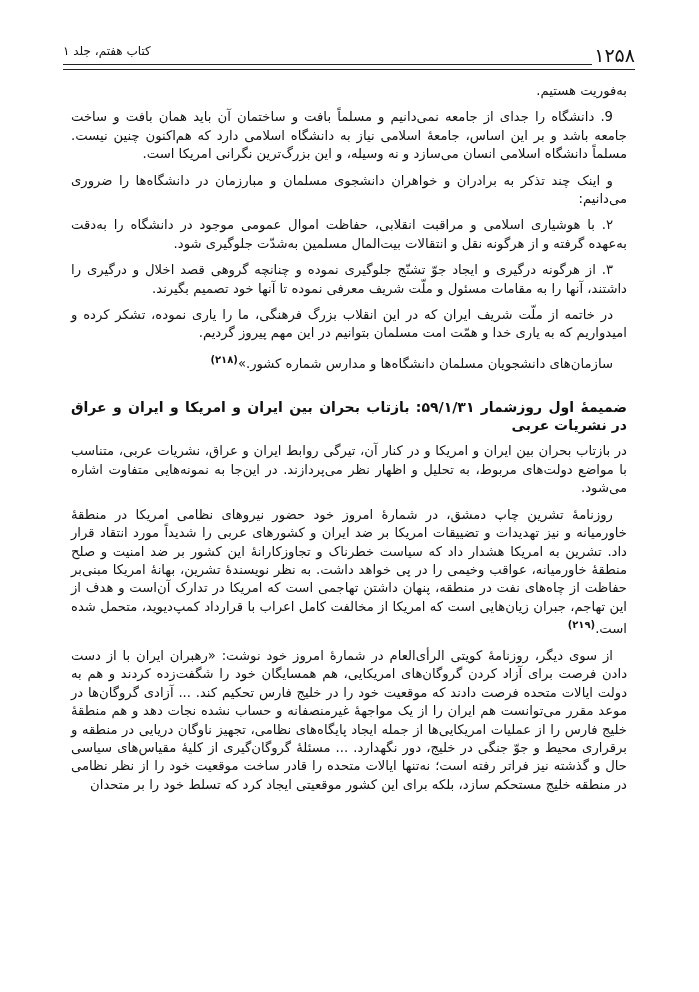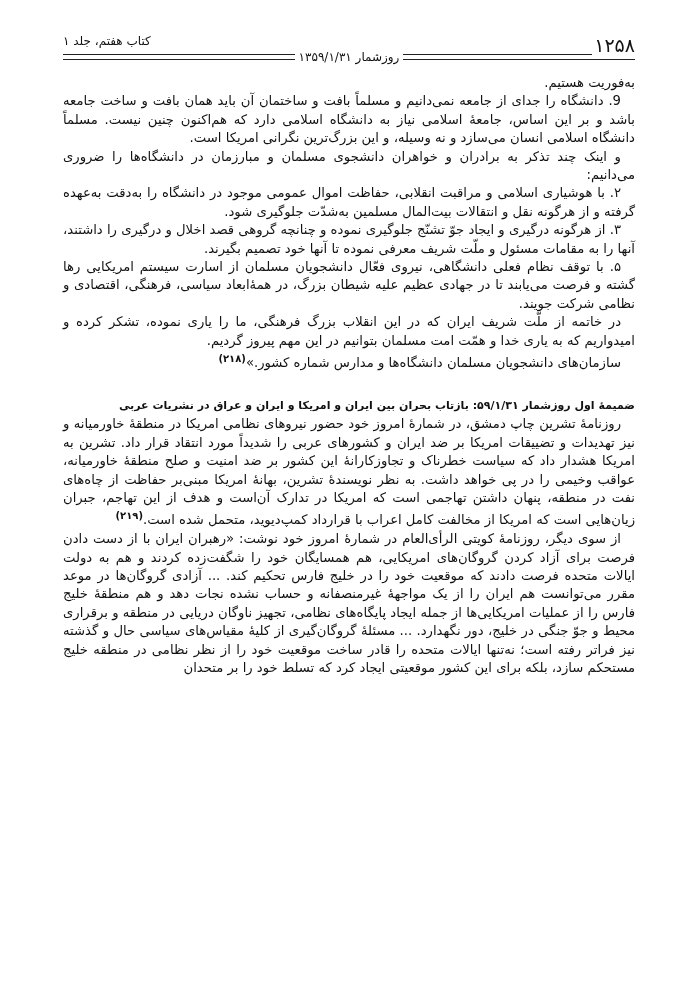--- a/index.html
+++ b/index.html
@@ -1,51 +1,48 @@
 <!DOCTYPE html>
 <html><head>
 <meta charset="utf-8">
 <style>
   html, body { margin: 0; padding: 0; background: #ffffff; }
   body { width: 699px; height: 992px; position: relative; overflow: hidden;
          font-family: "DejaVu Sans", sans-serif; color: #111; }
-  .header { position: absolute; top: 32px; left: 63px; width: 572px; height: 28px; }
+  .header { position: absolute; top: 42px; left: 63px; width: 572px; height: 28px; }
   .hdr-line { position: absolute; left: 0; right: 0; top: 22px; height: 4px;
               border-top: 1px solid #222; border-bottom: 1px solid #222; }
   .hdr-left { position: absolute; left: 0; top: 2px; font-size: 12px; direction: rtl;
               background: #fff; padding-right: 2px; }
   .hdr-center { position: absolute; left: 0; right: 0; top: 14px; text-align: center; }
   .hdr-center span { background: #fff; padding: 0 4px; font-size: 12px; direction: rtl; }
   .hdr-right { position: absolute; right: 0; top: 2px; font-size: 19px; background: #fff; padding-left: 2px; }
   .page { position: absolute; top: 74px; left: 63px; width: 572px; direction: rtl;
           font-size: 13.2px; line-height: 18.4px; text-align: justify; }
-  .page p { margin: 0; }
+  .page p { margin: 8px; }
   .ind { text-indent: 14px; }
-  .heading { font-weight: bold; font-size: 11px; margin-top: 24px !important; }
+  .heading { font-weight: bold; font-size: 14px; margin-top: 24px !important; }
   .sign { padding-right: 14px; }
   sup { font-size: 10px; font-weight: bold; }
 </style>
 </head>
 <body>
 
 <div class="header">
   <div class="hdr-line"></div>
   <div class="hdr-left">کتاب هفتم، جلد ۱</div>
-  <div class="hdr-center">
-    <span>روزشمار ۱۳۵۹/۱/۳۱</span>
-  </div>
   <div class="hdr-right">۱۲۵۸</div>
 </div>
 
 <div class="page">
   <p>به‌فوریت هستیم.</p>
   <p class="ind">9. دانشگاه را جدای از جامعه نمی‌دانیم و مسلماً بافت و ساختمان آن باید همان بافت و ساخت جامعه باشد و بر این اساس، جامعهٔ اسلامی نیاز به دانشگاه اسلامی دارد که هم‌اکنون چنین نیست. مسلماً دانشگاه اسلامی انسان می‌سازد و نه وسیله، و این بزرگ‌ترین نگرانی امریکا است.</p>
   <p class="ind">و اینک چند تذکر به برادران و خواهران دانشجوی مسلمان و مبارزمان در دانشگاه‌ها را ضروری می‌دانیم:</p>
   <p class="ind">۲. با هوشیاری اسلامی و مراقبت انقلابی، حفاظت اموال عمومی موجود در دانشگاه را به‌دقت به‌عهده گرفته و از هرگونه نقل و انتقالات بیت‌المال مسلمین به‌شدّت جلوگیری شود.</p>
   <p class="ind">۳. از هرگونه درگیری و ایجاد جوّ تشنّج جلوگیری نموده و چنانچه گروهی قصد اخلال و درگیری را داشتند، آنها را به مقامات مسئول و ملّت شریف معرفی نموده تا آنها خود تصمیم بگیرند.</p>
-  <p class="ind">۵. با توقف نظام فعلی دانشگاهی، نیروی فعّال دانشجویان مسلمان از اسارت سیستم امریکایی رها گشته و فرصت می‌یابند تا در جهادی عظیم علیه شیطان بزرگ، در همهٔ‌ابعاد سیاسی، فرهنگی، اقتصادی و نظامی شرکت جویند.</p>
   <p class="ind">در خاتمه از ملّت شریف ایران که در این انقلاب بزرگ فرهنگی، ما را یاری نموده، تشکر کرده و امیدواریم که به یاری خدا و همّت امت مسلمان بتوانیم در این مهم پیروز گردیم.</p>
   <p class="sign"><span>سازمان‌های دانشجویان مسلمان دانشگاه‌ها و مدارس شماره کشور.»</span><sup>(۲۱۸)</sup></p>
 
   <p class="heading">ضمیمهٔ اول روزشمار ۵۹/۱/۳۱: بازتاب بحران بین ایران و امریکا و ایران و عراق در نشریات عربی</p>
+  <p>در بازتاب بحران بین ایران و امریکا و در کنار آن، تیرگی روابط ایران و عراق، نشریات عربی، متناسب با مواضع دولت‌های مربوط، به تحلیل و اظهار نظر می‌پردازند. در این‌جا به نمونه‌هایی متفاوت اشاره می‌شود.</p>
   <p class="ind"><span>روزنامهٔ تشرین چاپ دمشق، در شمارهٔ امروز خود حضور نیروهای نظامی امریکا در منطقهٔ خاورمیانه و نیز تهدیدات و تضییقات امریکا بر ضد ایران و کشورهای عربی را شدیداً مورد انتقاد قرار داد. تشرین به امریکا هشدار داد که سیاست خطرناک و تجاوزکارانهٔ این کشور بر ضد امنیت و صلح منطقهٔ خاورمیانه، عواقب وخیمی را در پی خواهد داشت. به نظر نویسندهٔ تشرین، بهانهٔ امریکا مبنی‌بر حفاظت از چاه‌های نفت در منطقه، پنهان داشتن تهاجمی است که امریکا در تدارک آن‌است و هدف از این تهاجم، جبران زیان‌هایی است که امریکا از مخالفت کامل اعراب با قرارداد کمپ‌دیوید، متحمل شده است.</span><sup>(۲۱۹)</sup></p>
   <p class="ind">از سوی دیگر، روزنامهٔ کویتی الرأی‌العام در شمارهٔ امروز خود نوشت: «رهبران ایران با از دست دادن فرصت برای آزاد کردن گروگان‌های امریکایی، هم همسایگان خود را شگفت‌زده کردند و هم به دولت ایالات متحده فرصت دادند که موقعیت خود را در خلیج فارس تحکیم کند. ... آزادی گروگان‌ها در موعد مقرر می‌توانست هم ایران را از یک مواجههٔ غیرمنصفانه و حساب نشده نجات دهد و هم منطقهٔ خلیج فارس را از عملیات امریکایی‌ها از جمله ایجاد پایگاه‌های نظامی، تجهیز ناوگان دریایی در منطقه و برقراری محیط و جوّ جنگی در خلیج، دور نگهدارد. ... مسئلهٔ گروگان‌گیری از کلیهٔ مقیاس‌های سیاسی حال و گذشته نیز فراتر رفته است؛ نه‌تنها ایالات متحده را قادر ساخت موقعیت خود را از نظر نظامی در منطقه خلیج مستحکم سازد، بلکه برای این کشور موقعیتی ایجاد کرد که تسلط خود را بر متحدان</p>
 </div>
 
 </body></html>

